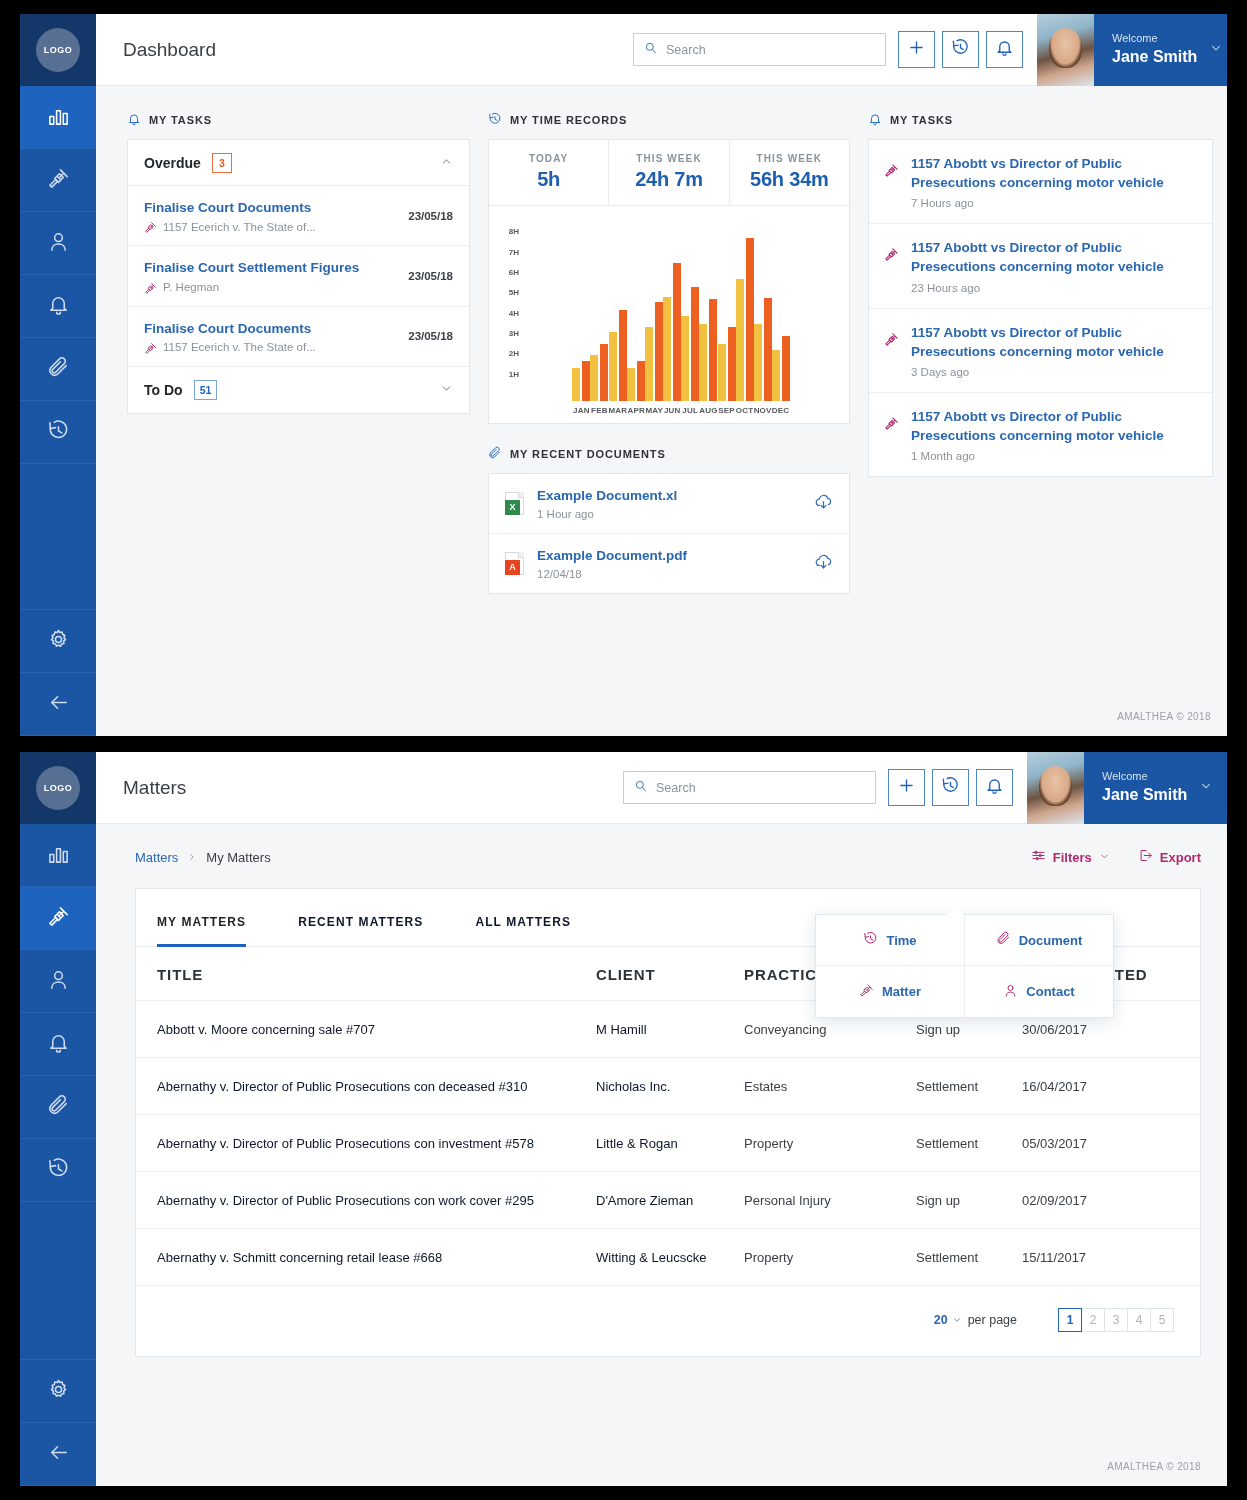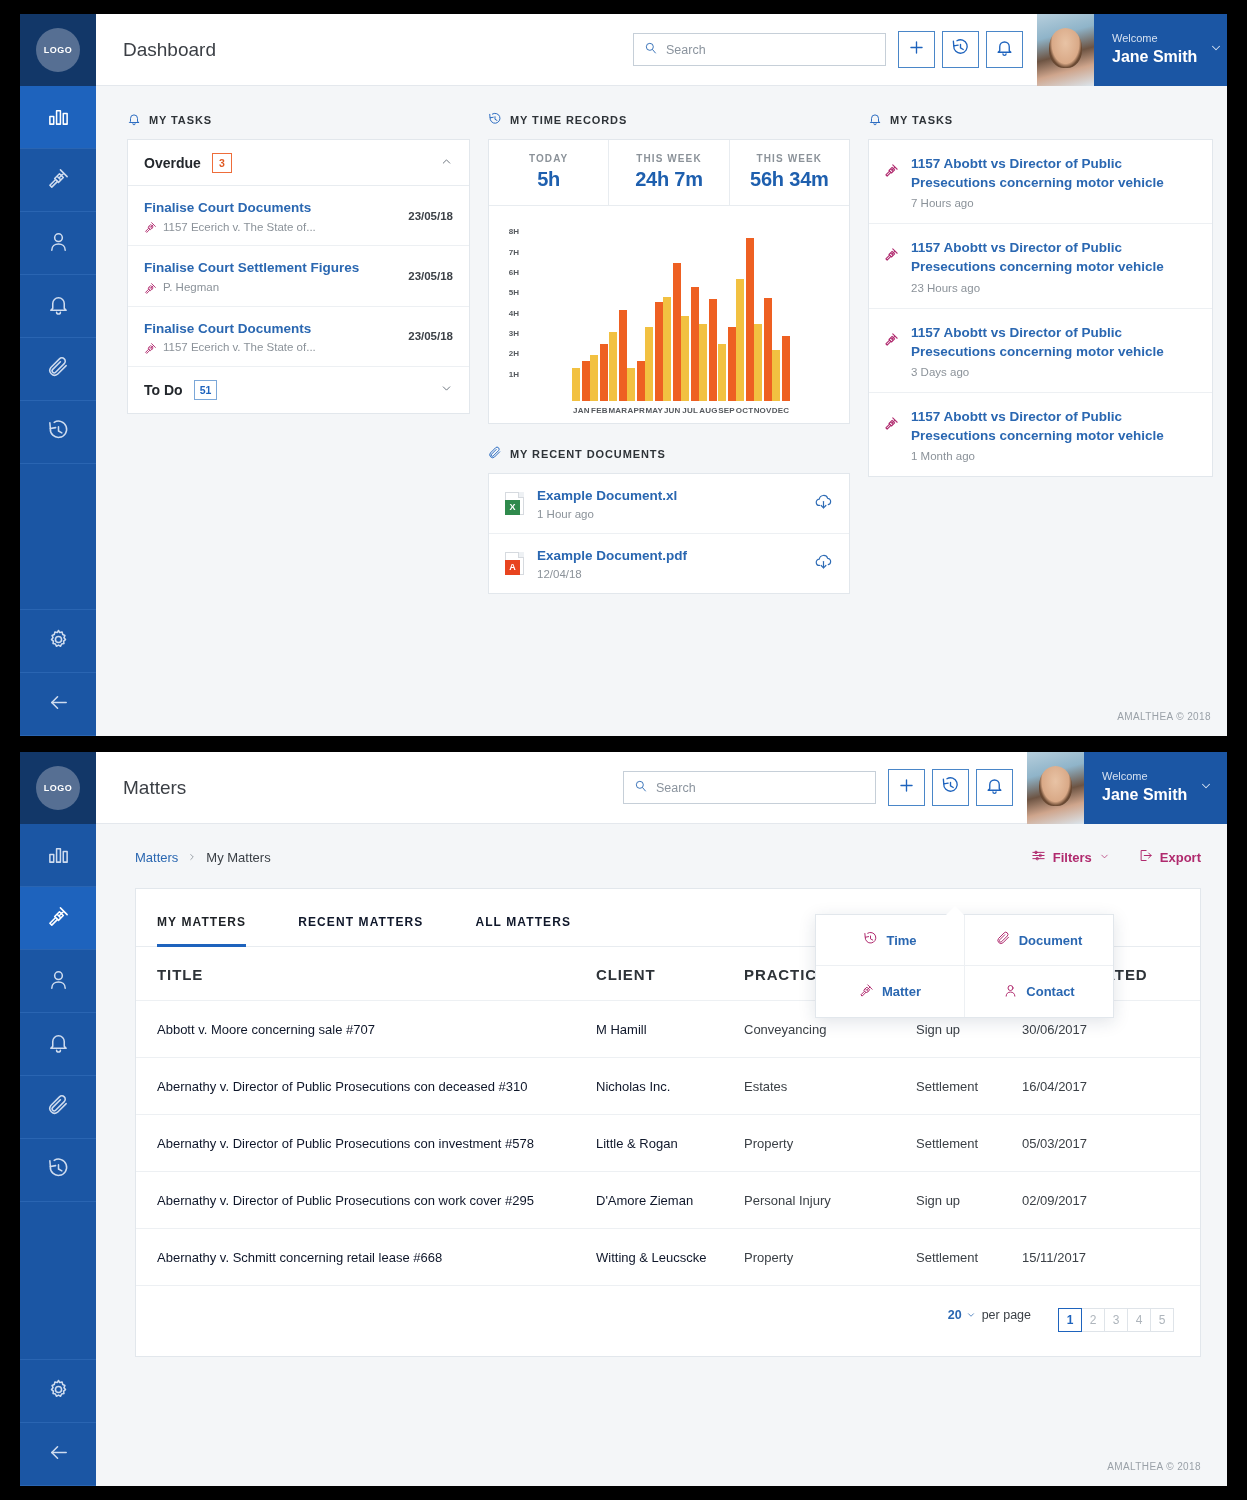--- a/index.html
+++ b/index.html
@@ -247,22 +247,22 @@
     font-size: 13px; color: #3b4046; padding: 21px 8px 20px 0;
     border-bottom: 1px solid #edf0f3;
   }
   table.matters tr:last-child td { border-bottom: 1px solid #edf0f3; }
   .cell-link { color: #0f172a; cursor: pointer; }
   .col-title { width: 460px; }
   .col-client { width: 148px; }
   .col-area { width: 172px; }
   .col-status { width: 106px; }
 
-  .pager { display: flex; align-items: flex-start; justify-content: flex-end;
-           padding: 22px 26px 24px 0; gap: 14px; }
+  .pager { display: flex; align-items: center; justify-content: flex-end;
+           padding: 22px 26px 24px 0; gap: 28px; }
   .perpage { display: flex; align-items: center; gap: 6px; font-size: 12.5px; color: #3b4046; }
   .pp-num { color: #2a67b1; font-weight: 600; cursor: pointer; display:flex; align-items:center; gap:4px;}
   .pp-num svg { width: 10px; height: 10px; stroke:#2a67b1; fill:none; stroke-width:1.8;
                 stroke-linecap: round; stroke-linejoin: round; }
   .pages { display: flex; margin-left: 14px; }
   .pg { width: 24px; height: 24px; border: 1px solid #dfe4e9; display:flex;
         align-items:center; justify-content:center; font-size: 12px; color:#aeb5bc;
         margin-left: -1px; cursor: pointer; background:#fff; }
   .pg.active { border-color:#1e63bd; color:#1e63bd; font-weight:bold; z-index:2; }
 

